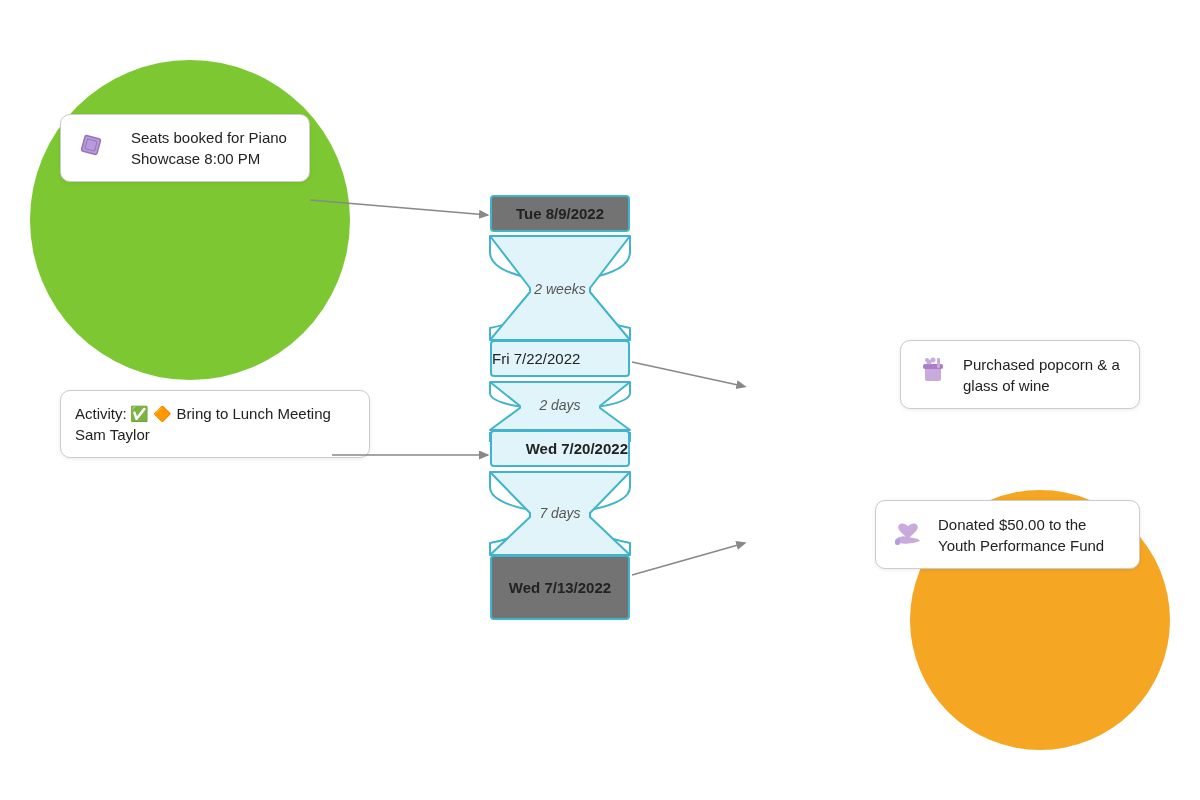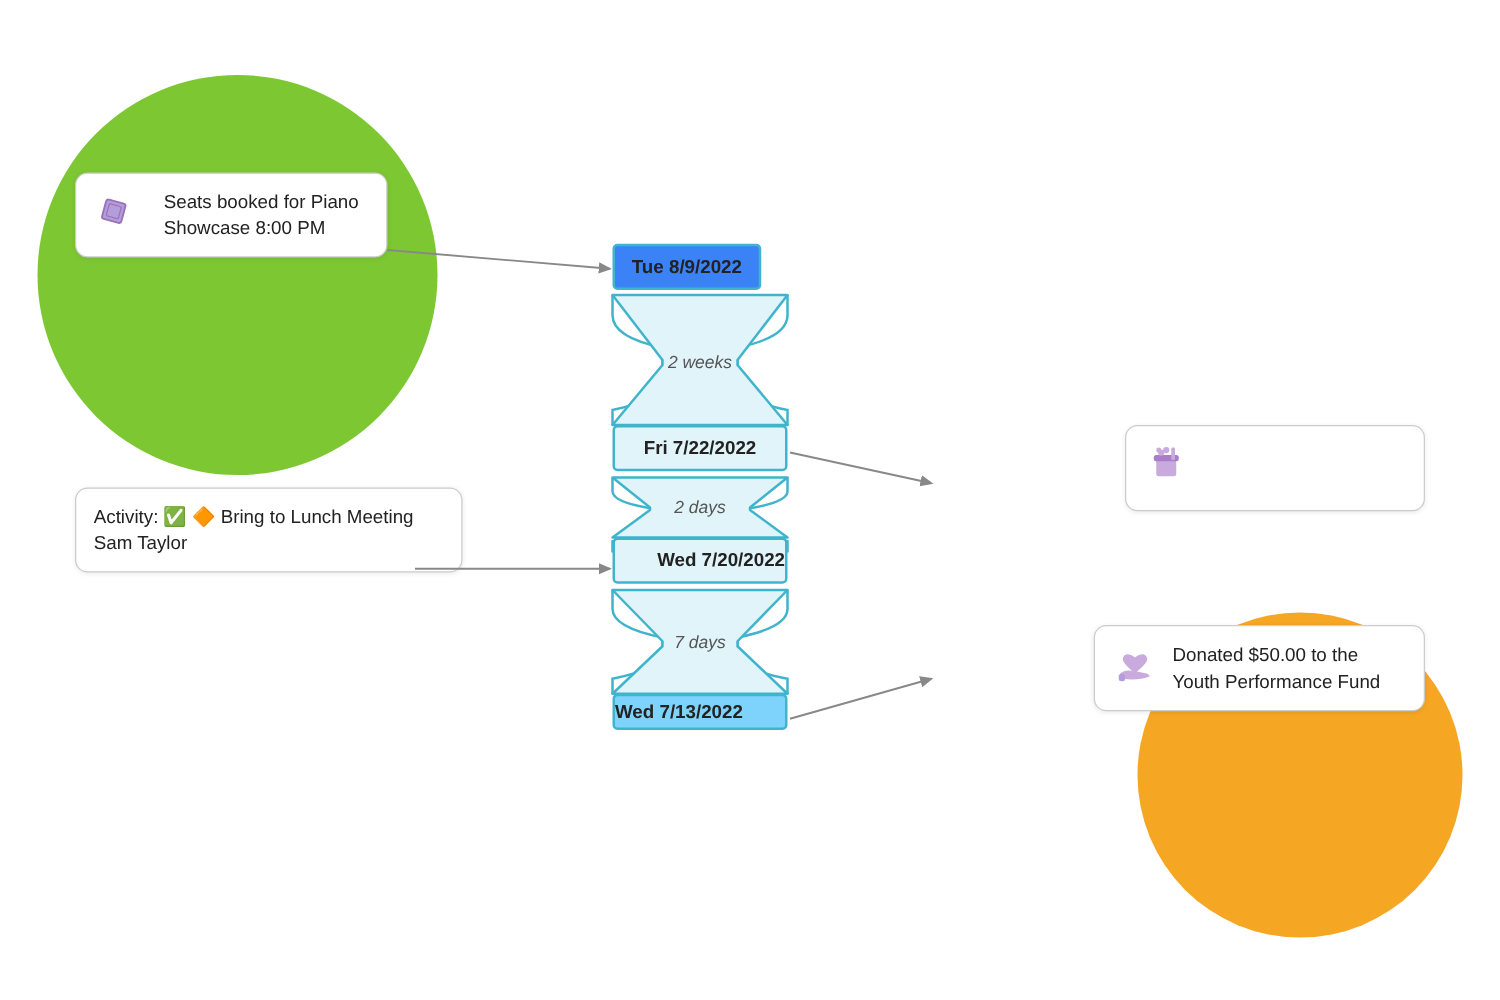--- a/index.html
+++ b/index.html
@@ -56,21 +56,21 @@
 
     
     .arrow-svg {
       position: absolute;
       pointer-events: none;
     }
 
     
     .callout-seats {
       left: 60px;
-      top: 138px;
+      top: 114px;
       width: 250px;
       gap: 24px;
     }
     .callout-activity {
       left: 60px;
       top: 390px;
       width: 310px;
     }
 
     
@@ -126,20 +126,21 @@
       <rect x="10" y="14" width="16" height="14" rx="2" fill="#c9aadd"></rect>
       <rect x="8" y="11" width="20" height="5" rx="2" fill="#a97dc8"></rect>
 
       <rect x="22" y="5" width="3" height="10" rx="1" fill="#c9aadd"></rect>
 
       <circle cx="14" cy="9" r="2.5" fill="#c9aadd"></circle>
       <circle cx="18" cy="7" r="2.5" fill="#c9aadd"></circle>
       <circle cx="12" cy="7" r="2" fill="#c9aadd"></circle>
     </svg>
   </span>
+  <span class="callout-text" data-name="popcorn-text">Purchased popcorn &amp; a glass of wine</span>
 </div>
 
 <div class="callout callout-donated" data-name="donated-callout">
   <span class="callout-icon donation-icon" data-name="donation-icon">
     <svg width="36" height="36" viewBox="0 0 36 36" fill="none" xmlns="http://www.w3.org/2000/svg">
 
       <path d="M18 13 C18 13 12 8 9 12 C6 16 12 20 18 26 C24 20 30 16 27 12 C24 8 18 13 18 13Z" fill="#c9aadd"></path>
 
       <path d="M6 26 Q10 22 18 24 Q24 25 28 26 L30 28 Q20 32 8 30 Z" fill="#c9aadd"></path>
       <rect x="5" y="26" width="5" height="6" rx="2" fill="#b39ddb"></rect>
@@ -170,33 +171,33 @@
   <defs>
     <marker id="arrowhead-right" markerWidth="8" markerHeight="8" refX="6" refY="3" orient="auto">
       <polygon points="0 0, 7 3, 0 6" fill="#888"></polygon>
     </marker>
     <marker id="arrowhead-left" markerWidth="8" markerHeight="8" refX="1" refY="3" orient="auto-start-reverse">
       <polygon points="0 0, 7 3, 0 6" fill="#888"></polygon>
     </marker>
   </defs>
 </svg>
 
-<div style="position:absolute; left:490px; top:195px; width:119px; background:#3b82f6; border:2px solid #40b4cc; border-radius:4px; padding:8px 0; text-align:center; font-size:15px; font-weight:600; color:#222;" data-name="date-box-1">
+<div style="position:absolute; left:490px; top:195px; width:140px; background:#737373; border:2px solid #40b4cc; border-radius:4px; padding:8px 0; text-align:center; font-size:15px; font-weight:600; color:#222;" data-name="date-box-1">
   <span data-name="date-1-label">Tue 8/9/2022</span>
 </div>
 
-<div style="position:absolute; left:490px; top:340px; width:140px; background:#e0f4f9; border:2px solid #40b4cc; border-radius:4px; padding:8px 0; text-align:center; font-size:15px; font-weight:700; color:#222;" data-name="date-box-2">
+<div style="position:absolute; left:490px; top:340px; width:140px; background:#e0f4f9; border:2px solid #40b4cc; border-radius:4px; padding:8px 0; text-align:left; font-size:15px; font-weight:400; color:#222;" data-name="date-box-2">
   <span data-name="date-2-label">Fri 7/22/2022</span>
 </div>
 
 <div style="position:absolute; left:490px; top:430px; width:140px; background:#e0f4f9; border:2px solid #40b4cc; border-radius:4px; padding:8px 0; text-align:right; font-size:15px; font-weight:600; color:#222;" data-name="date-box-3">
   <span data-name="date-3-label">Wed 7/20/2022</span>
 </div>
 
-<div style="position:absolute; left:490px; top:555px; width:140px; background:#7dd3fc; border:2px solid #40b4cc; border-radius:4px; padding:4px 0; font-size:15px; font-weight:600; color:#222;" data-name="date-box-4">
+<div style="position:absolute; left:490px; top:555px; width:140px; background:#737373; border:2px solid #40b4cc; border-radius:4px; padding:22px 0; text-align:center; font-size:15px; font-weight:600; color:#222;" data-name="date-box-4">
   <span data-name="date-4-label">Wed 7/13/2022</span>
 </div>
 
 <svg style="position:absolute;top:0;left:0;width:1200px;height:800px;pointer-events:none;" data-name="hourglass-connectors">
 
   <polygon points="490,236 630,236 590,288 590,292 630,340 490,340 530,292 530,288" fill="#e0f4f9" stroke="#40b4cc" stroke-width="2" stroke-linejoin="round"></polygon>
   <text x="560" y="294" text-anchor="middle" font-style="italic" font-size="14" fill="#555">2 weeks</text>
 
   <polygon points="490,382 630,382 600,406 600,408 630,430 490,430 520,408 520,406" fill="#e0f4f9" stroke="#40b4cc" stroke-width="2" stroke-linejoin="round"></polygon>
   <text x="560" y="410" text-anchor="middle" font-style="italic" font-size="14" fill="#555">2 days</text>

